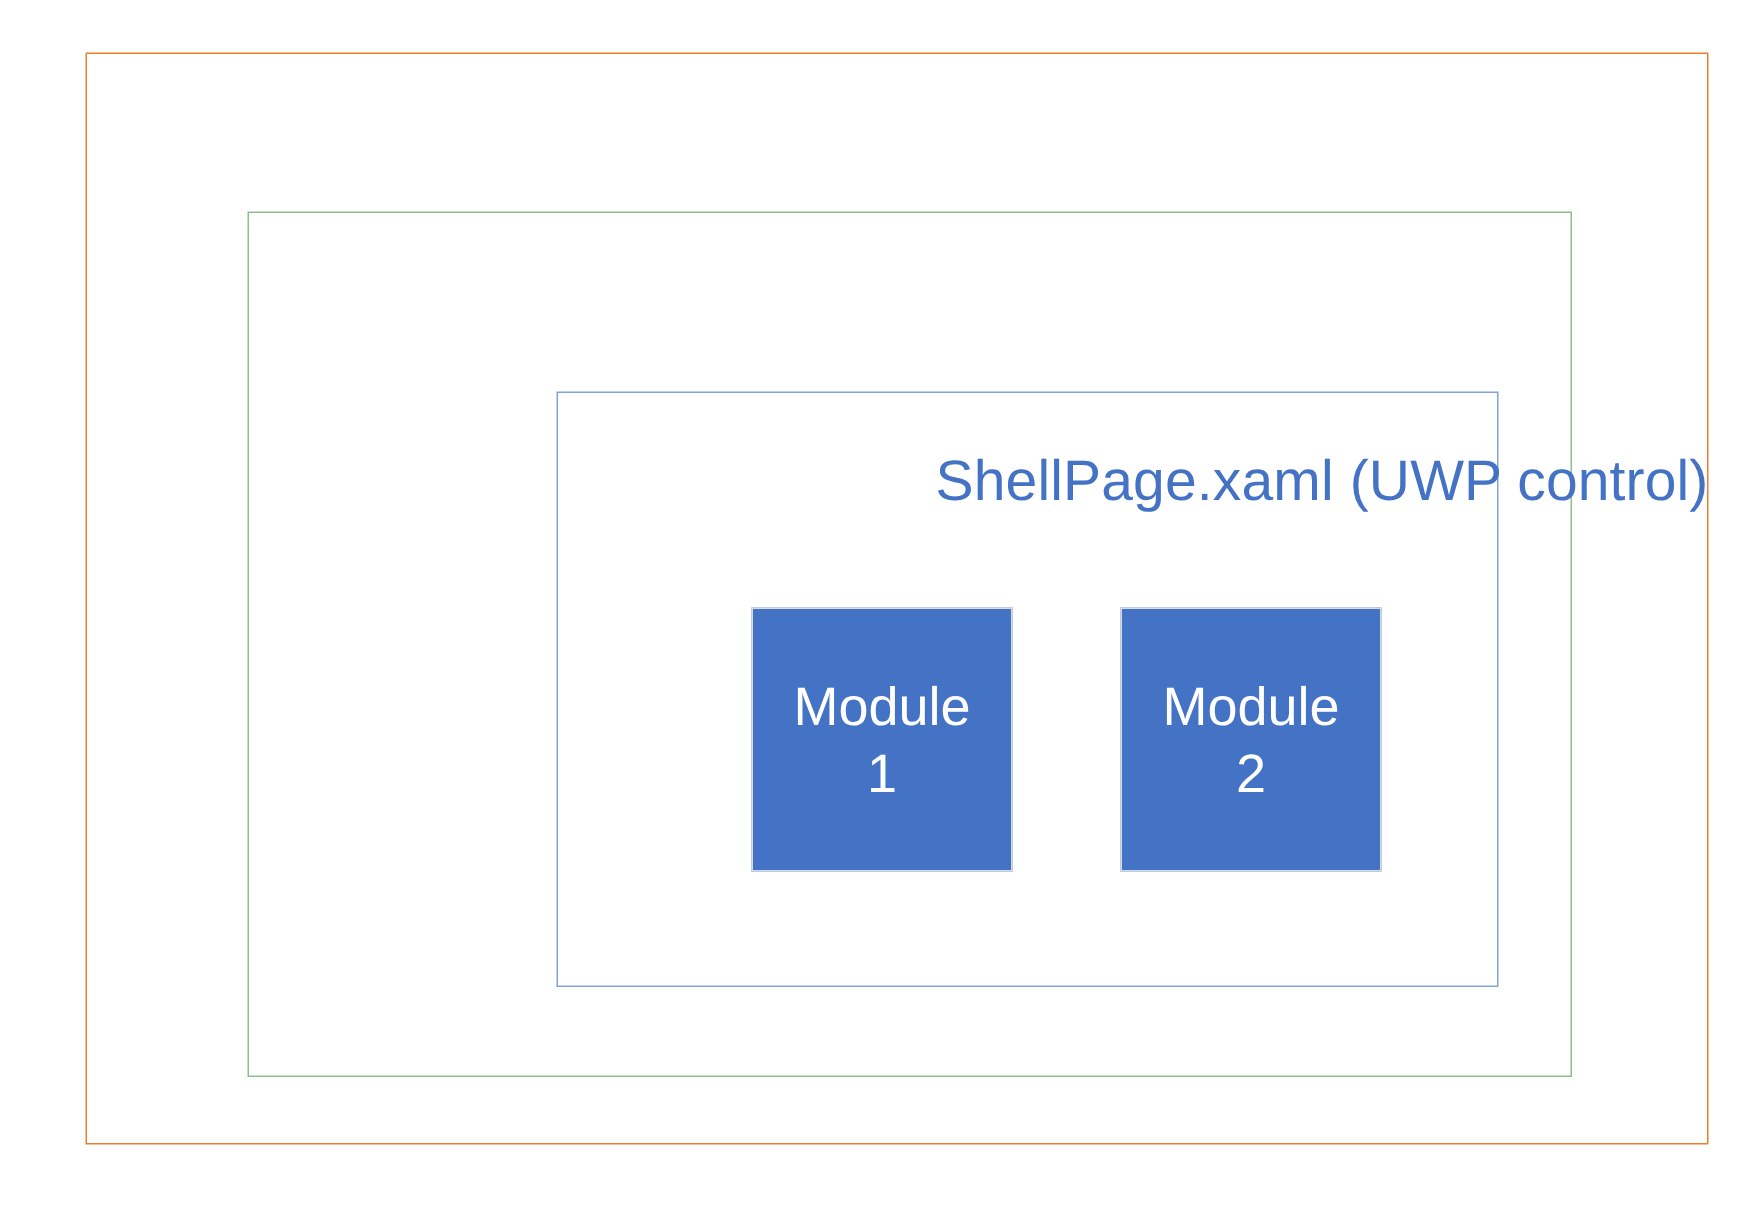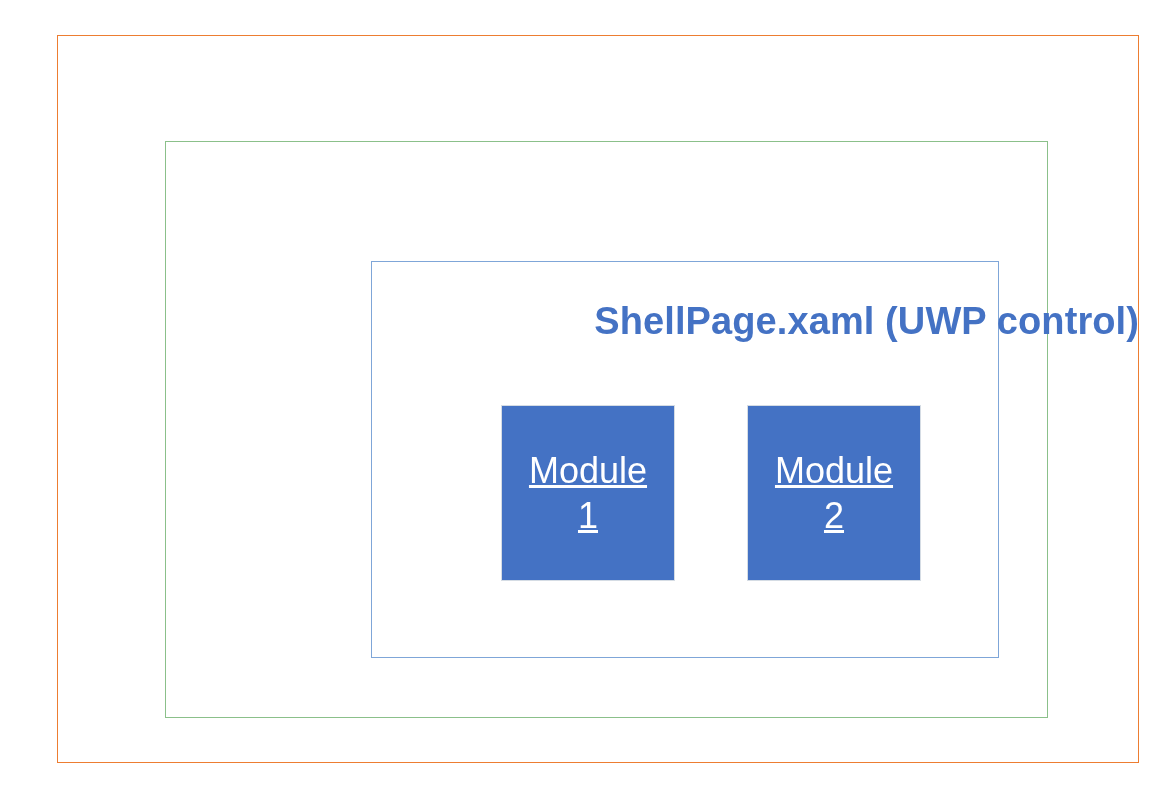--- a/index.html
+++ b/index.html
@@ -73,39 +73,37 @@
     top: 261px;
     width: 628px;
     height: 397px;
     border: 1.4px solid #7FA6D8;
   }
   #uwp-layer-label {
     right: 27px;
     top: 302px;
     font-size: 38px;
     color: #4472C4;
-    font-weight: bold;
   }
 
   
   .module-tile {
     position: absolute;
     box-sizing: border-box;
     width: 174px;
     height: 176px;
     background: #4472C4;
     border: 1px solid #D5DCE4;
     display: flex;
     flex-direction: column;
     align-items: center;
     justify-content: center;
     color: #FFFFFF;
     font-size: 36px;
     line-height: 1.25;
-    text-decoration: underline;
   }
   #module-tile-1 { left: 501px; top: 405px; }
   #module-tile-2 { left: 747px; top: 405px; }
 
   .module-name, .module-index {
     display: block;
     text-align: center;
   }
 </style>
 </head>

